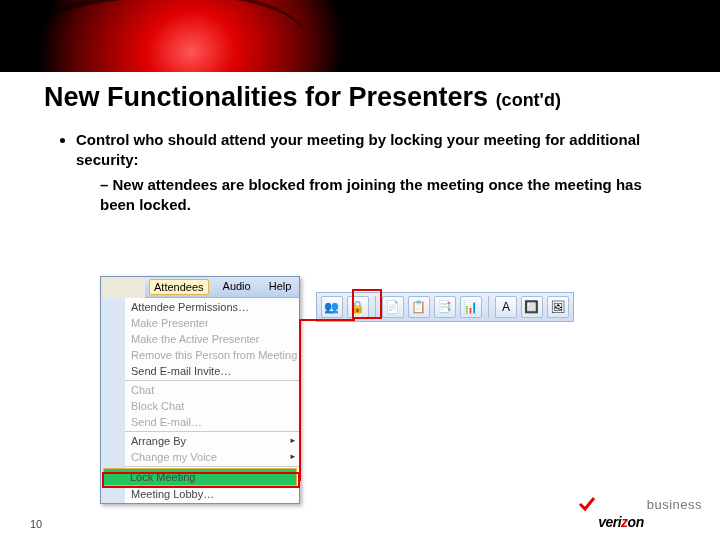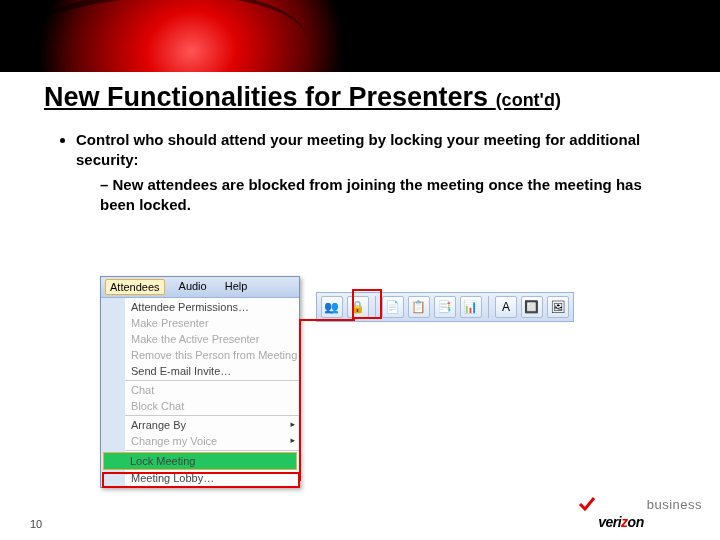--- a/index.html
+++ b/index.html
@@ -37,21 +37,20 @@
     border-radius: 50%;
     transform: rotate(6deg);
   }
   .title-text {
     position: absolute;
     top: 82px; left: 44px;
     font-size: 27px;
     font-weight: bold;
     color: #000;
     z-index: 5;
-    text-decoration: underline;
   }
   .title-suffix { font-size: 18px; font-weight: bold; }
   .whiteblock {
     position: absolute;
     top: 72px; left: 0;
     width: 720px; height: 468px;
     background: #fff;
     z-index: 2;
   }
   .content {
@@ -77,20 +76,21 @@
     font-family: Tahoma, Arial, sans-serif;
     font-weight: normal;
     width: 200px;
   }
   .menubar {
     background: linear-gradient(#dce6f4,#bcd0ec);
     border-bottom: 1px solid #9cb4d8;
     padding: 2px 4px;
     display: flex;
     gap: 10px;
+    margin-left: 44px;
   }
   .menubar span { padding: 1px 4px; }
   .menubar .sel { background: #fff3c8; border: 1px solid #e3b24d; border-radius:2px; }
   .menu {
     background: #fdfdfd;
     border-left: 24px solid #dbe6f4;
     padding: 1px 0;
   }
   .menu .item {
     padding: 2px 14px 2px 6px;
@@ -210,20 +210,21 @@
   </div>
   <div class="menu">
     <div class="item">Attendee Permissions…</div>
     <div class="item disabled">Make Presenter</div>
     <div class="item disabled">Make the Active Presenter</div>
     <div class="item disabled">Remove this Person from Meeting</div>
     <div class="item">Send E-mail Invite…</div>
     <div class="sep"></div>
     <div class="item disabled">Chat</div>
     <div class="item disabled">Block Chat</div>
+    <div class="item disabled">Send E-mail…</div>
     <div class="sep"></div>
     <div class="item submenu">Arrange By</div>
     <div class="item submenu disabled">Change my Voice</div>
     <div class="sep"></div>
     <div class="item hl">Lock Meeting</div>
     <div class="item">Meeting Lobby…</div>
   </div>
 </div>
 
 <div class="toolbar">

